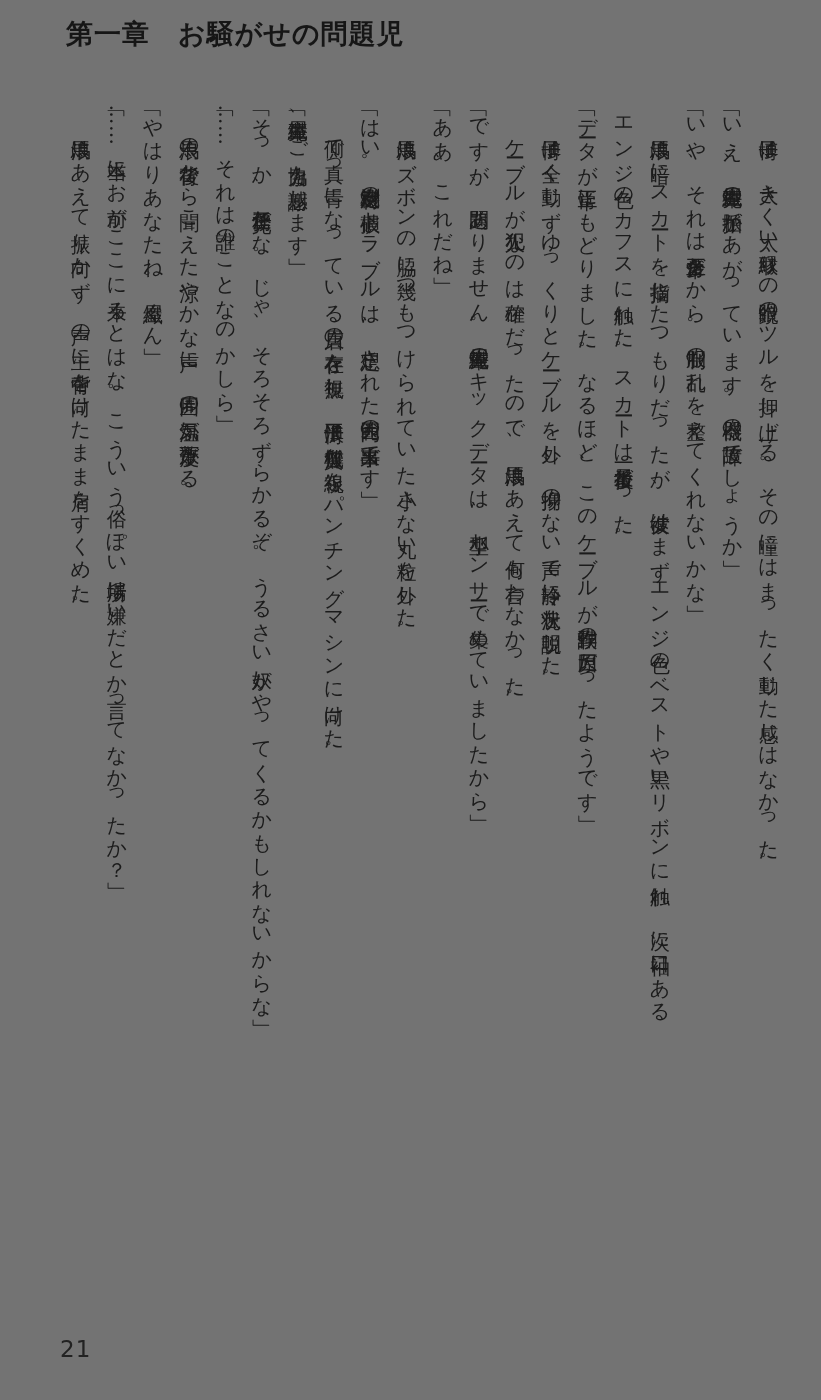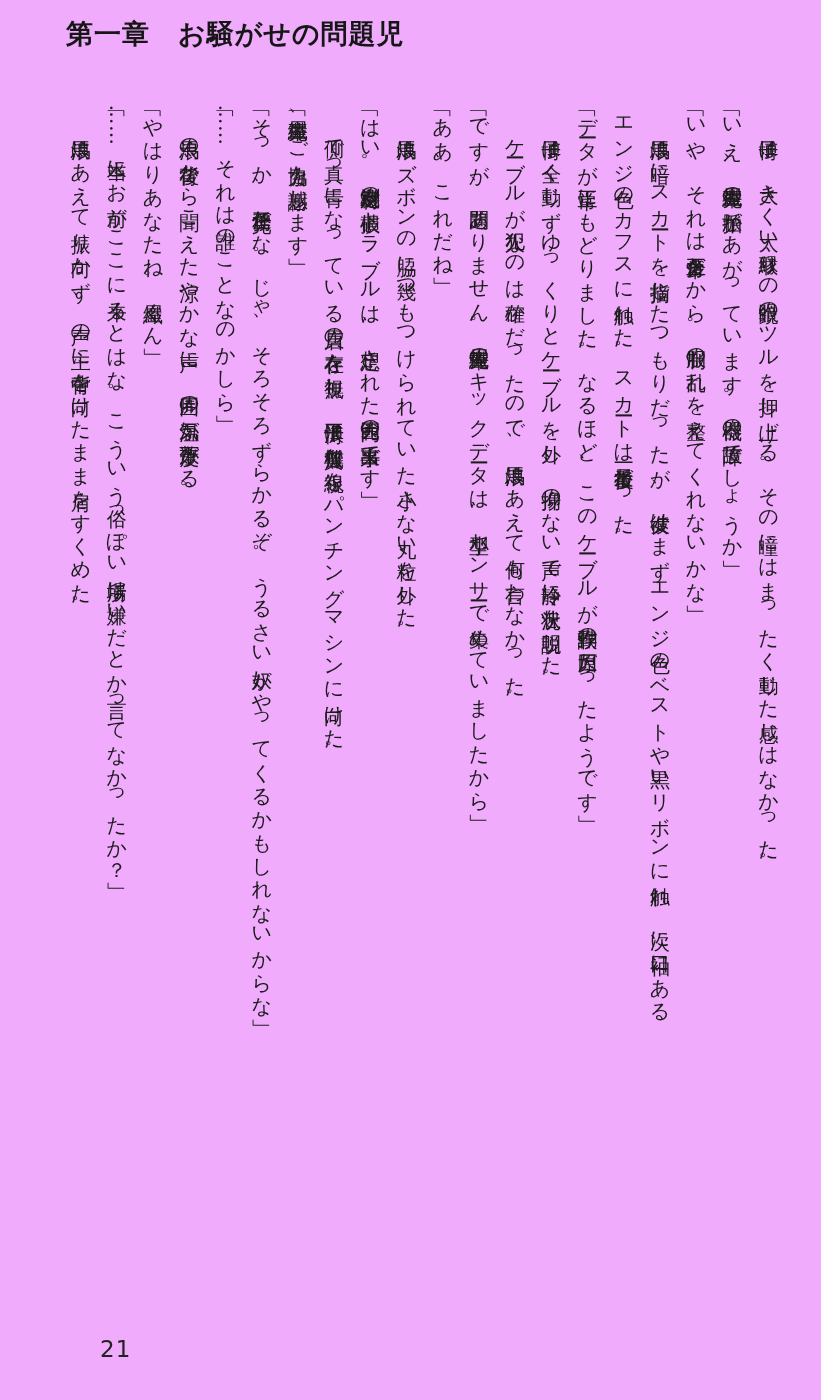--- a/index.html
+++ b/index.html
@@ -3,21 +3,21 @@
 <meta charset="utf-8">
 <style>
   html, body {
     margin: 0;
     padding: 0;
   }
   .page {
     position: relative;
     width: 821px;
     height: 1400px;
-    background: #f0abfc;
+    background: #737373;
     overflow: hidden;
     box-sizing: border-box;
   }
   .chapter-header {
     position: absolute;
     left: 66px;
     top: 16px;
     font-family: "DejaVu Serif", serif;
     font-size: 27px;
     font-weight: 600;
@@ -44,21 +44,20 @@
     white-space: nowrap;
   }
   .page-number {
     position: absolute;
     left: 60px;
     top: 1336px;
     font-family: "DejaVu Sans", sans-serif;
     font-size: 23px;
     color: #222222;
     letter-spacing: 1px;
-    margin-left: 40px;
   }
 </style>
 </head>
 <body>
 
 <div class="page">
 
   <div class="chapter-header">第一章　お騒がせの問題児</div>
 
   <div class="text-block">

